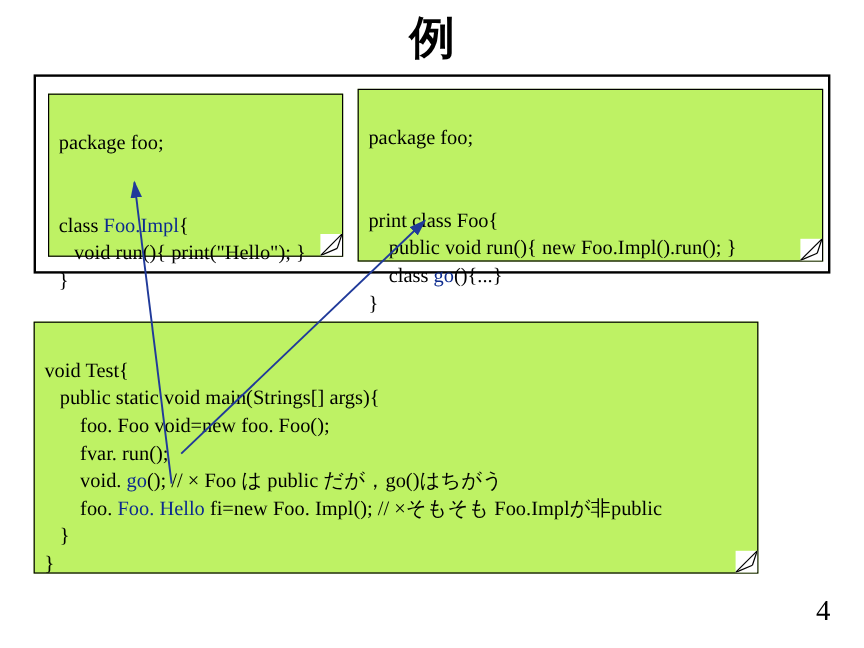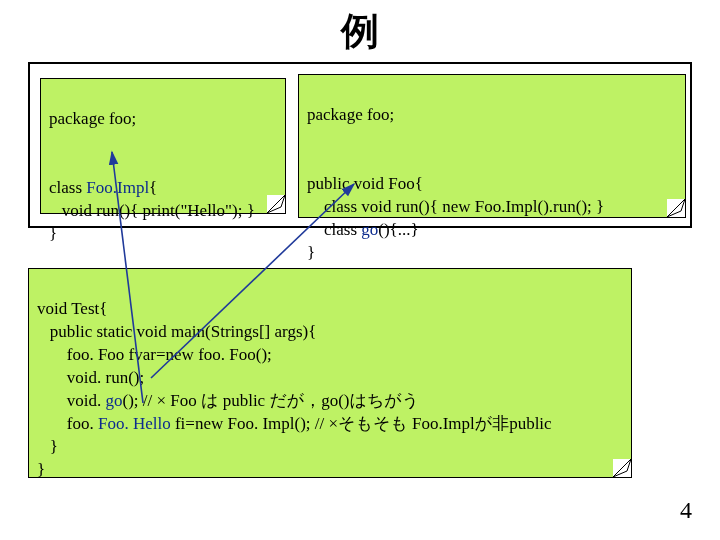--- a/index.html
+++ b/index.html
@@ -87,37 +87,37 @@
           <line x1="0" y1="18" x2="18" y2="0" stroke="#000" stroke-width="1"></line>
           <line x1="0" y1="18" x2="14" y2="12" stroke="#000" stroke-width="1"></line>
           <line x1="14" y1="12" x2="18" y2="0" stroke="#000" stroke-width="1"></line>
         </svg></div>
   </div>
 
   <div class="note note2">
 <span>package foo;</span>
 
 
-<span>public void Foo{</span>
-<span>    class void run(){ new Foo.Impl().run(); }</span>
+<span>print class Foo{</span>
+<span>    public void run(){ new Foo.Impl().run(); }</span>
 <span><span>    class </span><span class="blue">go</span><span>(){...}</span></span>
 <span>}</span>
     <div class="corner"><svg width="18" height="18">
           <polygon points="0,18 18,0 18,18" fill="#fff" stroke="none"></polygon>
           <line x1="0" y1="18" x2="18" y2="0" stroke="#000" stroke-width="1"></line>
           <line x1="0" y1="18" x2="14" y2="12" stroke="#000" stroke-width="1"></line>
           <line x1="14" y1="12" x2="18" y2="0" stroke="#000" stroke-width="1"></line>
         </svg></div>
   </div>
 
   <div class="note note3">
 <span>void Test{</span>
 <span>   public static void main(Strings[] args){</span>
-<span>       foo. Foo fvar=new foo. Foo();</span>
-<span>       void. run();</span>
+<span>       foo. Foo void=new foo. Foo();</span>
+<span>       fvar. run();</span>
 <span><span>       void. </span><span class="blue">go</span><span>(); // × Foo は public だが，go()はちがう</span></span>
 <span><span>       foo. </span><span class="blue">Foo. Hello</span><span> fi=new Foo. Impl(); // ×そもそも Foo.Implが非public</span></span>
 <span>   }</span>
 <span>}</span>
     <div class="corner"><svg width="18" height="18">
           <polygon points="0,18 18,0 18,18" fill="#fff" stroke="none"></polygon>
           <line x1="0" y1="18" x2="18" y2="0" stroke="#000" stroke-width="1"></line>
           <line x1="0" y1="18" x2="14" y2="12" stroke="#000" stroke-width="1"></line>
           <line x1="14" y1="12" x2="18" y2="0" stroke="#000" stroke-width="1"></line>
         </svg></div>

